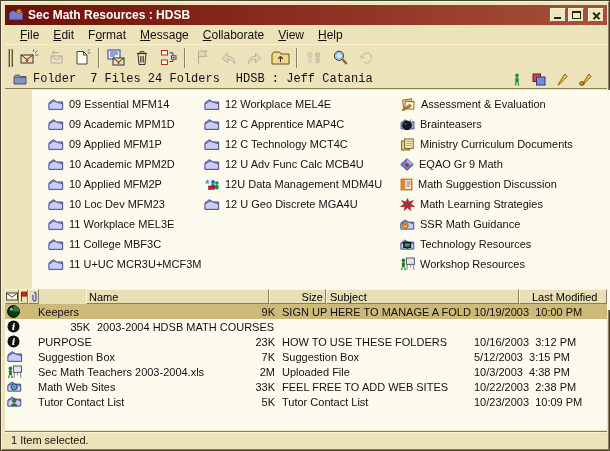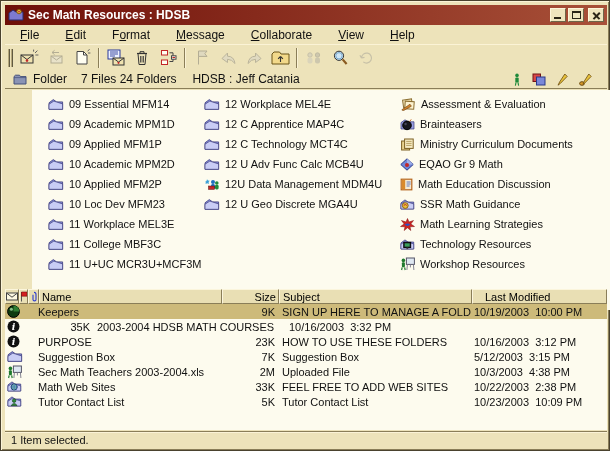--- a/index.html
+++ b/index.html
@@ -18,55 +18,55 @@
   .wbtn{width:16px;height:14px;background:#EFE5BE;border:1px solid;
     border-color:#fdf6da #6e6548 #6e6548 #fdf6da;position:relative;cursor:default;}
   .wbtn.close{margin-left:2px;}
   .g-min{position:absolute;left:3px;bottom:2px;width:7px;height:2px;background:#2a2416;}
   .g-max{position:absolute;left:3px;top:2px;width:9px;height:8px;border:1px solid #2a2416;border-top-width:2px;}
   .g-x1,.g-x2{position:absolute;left:3px;top:5.5px;width:9px;height:1.6px;background:#2a2416;}
   .g-x1{transform:rotate(45deg);} .g-x2{transform:rotate(-45deg);}
 
   
   .menubar{position:absolute;left:4px;top:25px;width:602px;height:18px;display:flex;
-    align-items:center;padding-left:8px;gap:12px;font-size:12px;color:#111;}
+    align-items:center;padding-left:8px;gap:0;font-size:12px;color:#111;}
   .menu-item{padding:1px 7px;white-space:nowrap;}
   .menu-item .u{text-decoration:underline;}
 
   
   .toolbar{position:absolute;left:4px;top:43px;width:602px;height:26px;display:flex;
     align-items:center;border-top:1px solid #fbf3d6;}
   .grip{width:5px;height:18px;margin:0 4px 0 3px;
     border-left:2px ridge #b5a87c;border-right:2px ridge #b5a87c;}
   .tb-btn{width:26px;height:22px;display:inline-flex;align-items:center;justify-content:center;}
   .tb-btn.disabled{filter:grayscale(1) opacity(.38);}
   .tb-sep{width:2px;height:20px;margin:0 3px;border-left:1px solid #8a7e58;border-right:1px solid #fbf3d6;}
 
   
   .infobar{position:absolute;left:4px;top:69px;width:602px;height:19px;display:flex;
-    align-items:center;font-size:12px;color:#111;padding-left:8px;border-bottom:1px solid #8a7e58;}
+    align-items:center;font-size:12px;color:#111;padding-left:8px;border-bottom:1px solid #8a7e58;font-family:Liberation Mono, monospace;}
   .infobar .icon{margin-right:6px;}
   .counts{margin-left:14px;} .loc{margin-left:16px;}
   .ibright{margin-left:auto;display:flex;gap:5px;align-items:center;padding-right:8px;}
 
   
   .main{position:absolute;left:4px;top:89px;width:602px;height:220px;background:var(--pane,#FDFBEE);overflow:hidden;margin-left:27px;}
   .f-col{position:absolute;top:4px;}
   .c1{left:16px;} .c2{left:172px;} .c3{left:368px;}
   .f-item{height:20px;display:flex;align-items:center;gap:5px;white-space:nowrap;}
   .f-label{font-size:11px;color:#111;}
 
   
   .lheader{position:absolute;left:4px;top:288px;width:602px;height:15px;display:flex;
     font-size:11px;background:#E9DFB4;}
   .hc{height:15px;border-top:1px solid #FBF5DC;border-left:1px solid #FBF5DC;
     border-right:1px solid #8A7E58;border-bottom:1px solid #8A7E58;
     display:flex;align-items:center;overflow:hidden;white-space:nowrap;}
   .hi1{width:14px;justify-content:center;} .hi2{width:9px;justify-content:center;} .hi3{width:11px;justify-content:center;}
-  .hname{width:183px;padding-left:2px;}
+  .hname{width:183px;padding-left:2px;margin-left:47px;}
   .hsize{width:57px;justify-content:flex-end;padding-right:2px;}
   .hsub{width:193px;padding-left:3px;}
   .hmod{flex:1;padding-left:12px;}
 
   
   .filelist{position:absolute;left:4px;top:303px;width:602px;height:126px;background:var(--pane,#FDFBEE);overflow:hidden;}
   .row{height:15px;display:flex;align-items:center;font-size:11px;color:#111;white-space:nowrap;}
   .row.selected{background:var(--sel,#CDBA7A);}
   .cell-icons{width:31px;display:flex;align-items:center;padding-left:2px;}
   .cell-name{width:185px;overflow:hidden;padding-left:2px;}
@@ -438,41 +438,41 @@
           <span class="f-label">EQAO Gr 9 Math</span>
         </div>
         <div class="f-item">
           <span class="icon">
             <svg width="13" height="13">
               <rect x="1.2" y="1.2" width="10.6" height="10.6" fill="#f6ead0" stroke="#b5651d" stroke-width="1.2"></rect>
               <rect x="1.8" y="1.8" width="3.4" height="9.4" fill="#d98a2b"></rect>
               <path d="M6.6 4 h4 M6.6 6 h4 M6.6 8 h3" stroke="#3a5fbf" stroke-width="0.8"></path>
             </svg>
           </span>
-          <span class="f-label">Math Education Discussion</span>
-        </div>
-        <div class="f-item">
-          <span class="icon">
-            <svg width="15" height="13" viewBox="0 0 16 13">
-              <path d="M1 11.3 L1 4.8 L5.3 1.6 L8.6 3.9 L14.6 3.9 L14.6 11.3 Z" fill="#8f96e0" stroke="#3a3a7a" stroke-width="0.8"></path>
-              <path d="M1 11.3 L1 6.2 L5.8 3.1 L14.6 5.9 L14.6 11.3 Z" fill="#c9cdf5" stroke="#3a3a7a" stroke-width="0.7"></path>
-              <circle cx="5.6" cy="7.6" r="3.1" fill="#e8c33c" stroke="#8a5a10"></circle>
-              <path d="M4.3 7.8 a1.3 1.3 0 1 1 2.6 0" stroke="#c22727" fill="none"></path>
-            </svg>
-          </span>
-          <span class="f-label">SSR Math Guidance</span>
+          <span class="f-label">Math Suggestion Discussion</span>
         </div>
         <div class="f-item">
           <span class="icon">
             <svg width="15" height="13">
               <path d="M7.5 0.5 L9 4 L13.5 2.5 L10.8 6 L14.5 8.5 L10 8.8 L10.8 12.5 L7.5 9.8 L4.2 12.5 L5 8.8 L0.5 8.5 L4.2 6 L1.5 2.5 L6 4 Z" fill="#cf2222" stroke="#7a0d0d" stroke-width="0.5"></path>
               <path d="M4.6 6.6 q2.9 -2.4 5.8 0 q-2.9 2.7 -5.8 0 Z" fill="#2b4fc2"></path>
             </svg>
           </span>
           <span class="f-label">Math Learning Strategies</span>
+        </div>
+        <div class="f-item">
+          <span class="icon">
+            <svg width="15" height="13" viewBox="0 0 16 13">
+              <path d="M1 11.3 L1 4.8 L5.3 1.6 L8.6 3.9 L14.6 3.9 L14.6 11.3 Z" fill="#8f96e0" stroke="#3a3a7a" stroke-width="0.8"></path>
+              <path d="M1 11.3 L1 6.2 L5.8 3.1 L14.6 5.9 L14.6 11.3 Z" fill="#c9cdf5" stroke="#3a3a7a" stroke-width="0.7"></path>
+              <circle cx="5.6" cy="7.6" r="3.1" fill="#e8c33c" stroke="#8a5a10"></circle>
+              <path d="M4.3 7.8 a1.3 1.3 0 1 1 2.6 0" stroke="#c22727" fill="none"></path>
+            </svg>
+          </span>
+          <span class="f-label">SSR Math Guidance</span>
         </div>
         <div class="f-item">
           <span class="icon">
             <svg width="15" height="13" viewBox="0 0 16 13">
               <path d="M1 11.3 L1 4.8 L5.3 1.6 L8.6 3.9 L14.6 3.9 L14.6 11.3 Z" fill="#8f96e0" stroke="#3a3a7a" stroke-width="0.8"></path>
               <path d="M1 11.3 L1 6.2 L5.8 3.1 L14.6 5.9 L14.6 11.3 Z" fill="#c9cdf5" stroke="#3a3a7a" stroke-width="0.7"></path>
               <rect x="4" y="4.2" width="7.4" height="5.6" fill="#202830" stroke="#000"></rect>
               <rect x="5.1" y="5.3" width="5.2" height="3.4" fill="#3aa05a"></rect>
               <rect x="6.8" y="9.8" width="2" height="1.6" fill="#444"></rect>
             </svg>
@@ -544,21 +544,20 @@
         <span class="cell-icons">
           <span class="icon">
             <svg width="13" height="13">
               <circle cx="6.5" cy="6.5" r="6" fill="#101010"></circle>
               <text x="6.6" y="10" font-size="9.5" font-family="DejaVu Serif,serif" fill="#fff" text-anchor="middle" font-weight="bold" font-style="italic">i</text>
             </svg>
           </span>
         </span>
         <span class="cell-size">35K</span>
         <span class="cell-subject">2003-2004 HDSB MATH COURSES</span>
-        <span class="cell-mod">10/16/2003  3:32 PM</span>
       </div>
       <div class="row">
         <span class="cell-icons">
           <span class="icon">
             <svg width="13" height="13">
               <circle cx="6.5" cy="6.5" r="6" fill="#101010"></circle>
               <text x="6.6" y="10" font-size="9.5" font-family="DejaVu Serif,serif" fill="#fff" text-anchor="middle" font-weight="bold" font-style="italic">i</text>
             </svg>
           </span>
         </span>

